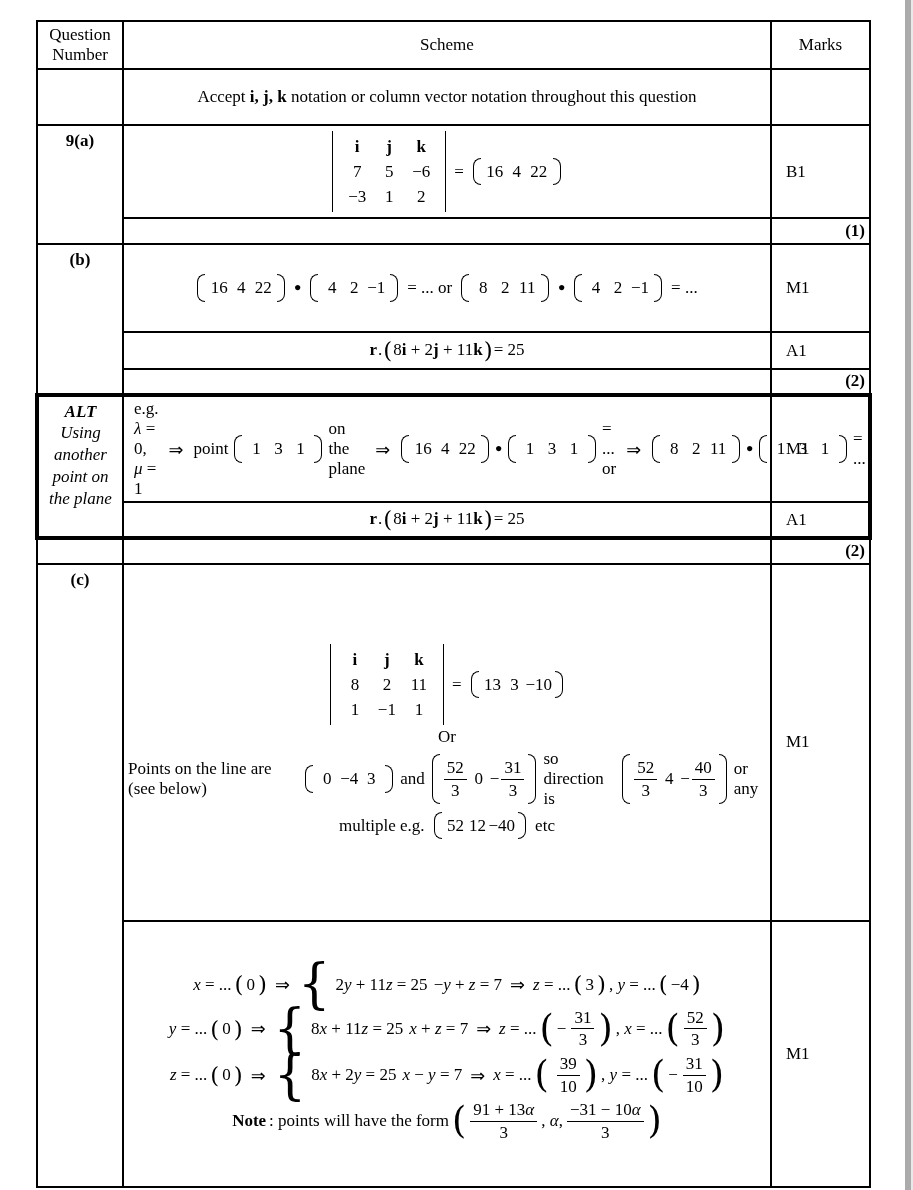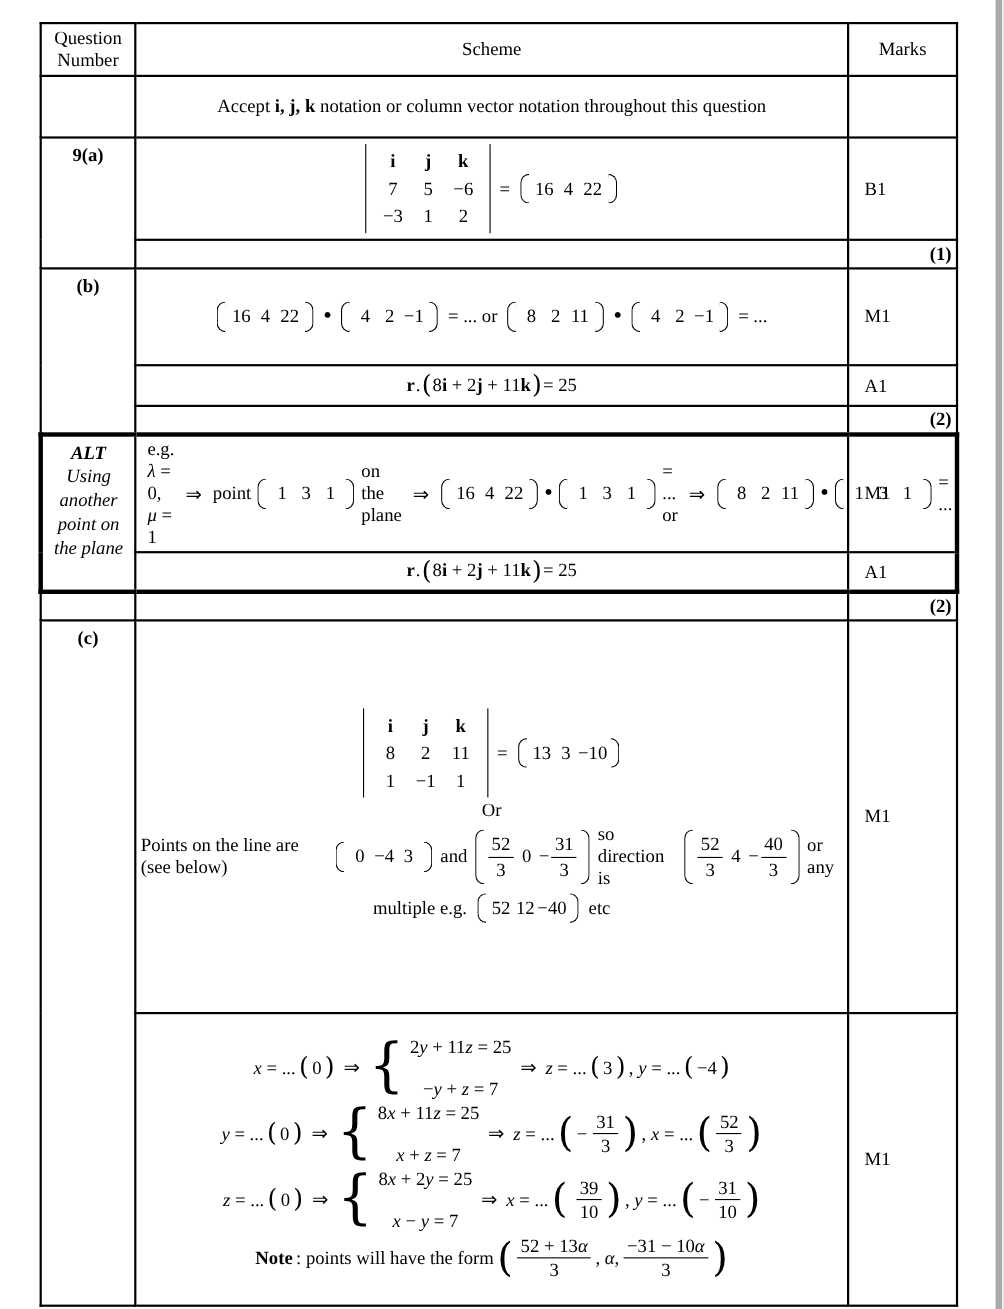--- a/index.html
+++ b/index.html
@@ -61,21 +61,21 @@
   .fr .de { padding:1px 3px 0; text-align:center; }
   .fsign { margin-right:1px; }
 
   
   .dop { font-weight:bold; font-size:1.15em; }
   .imp { font-family:"DejaVu Sans",sans-serif; font-size:1.05em; margin:0 5px; }
   .bp  { font-size:1.35em; line-height:1; font-family:"DejaVu Serif",serif; }
   .gp  { font-size:2.15em; line-height:0.9; font-weight:300; font-family:"DejaVu Serif",serif; }
   .sbrace { font-size:3.0em; line-height:0.8; font-weight:300; font-family:"DejaVu Serif",serif;
             transform:scaleY(1.05); margin-right:2px; }
-  .syseqs { display:inline-flex; flex-direction:column; align-items:center; gap:18px;font-family:Liberation Serif, serif; }
+  .syseqs { display:inline-flex; flex-direction:row; align-items:center; gap:6px;font-family:Liberation Serif, serif; }
 
   .r-i { font-style:italic; }
   .r-b { font-weight:bold; }
 
   .alt-title { font-weight:bold; }
   .alt-lines .vc { display:block; font-weight:normal; line-height:1.3; text-align:center; }
 
   .planeq { text-align:center; font-size:17px; display:flex; align-items:center; justify-content:center; gap:1px; }
 </style>
 </head>
@@ -426,21 +426,21 @@
                 <span class="de">10</span>
               </span>
               <span class="gp">)</span>
         </div>
 
         <div class="eqline">
           <span class="r-b">Note</span>
               <span>: points will have the form </span>
           <span class="gp">(</span>
           <span class="fr">
-                <span class="nu"><span>52 + 13</span><span class="r-i">α</span></span>
+                <span class="nu"><span>91 + 13</span><span class="r-i">α</span></span>
                 <span class="de">3</span>
               </span>
           <span><span>, </span><span class="r-i">α</span><span>,</span></span>
           <span class="fr">
                 <span class="nu"><span>−31 − 10</span><span class="r-i">α</span></span>
                 <span class="de">3</span>
               </span>
           <span class="gp">)</span>
         </div>
 

